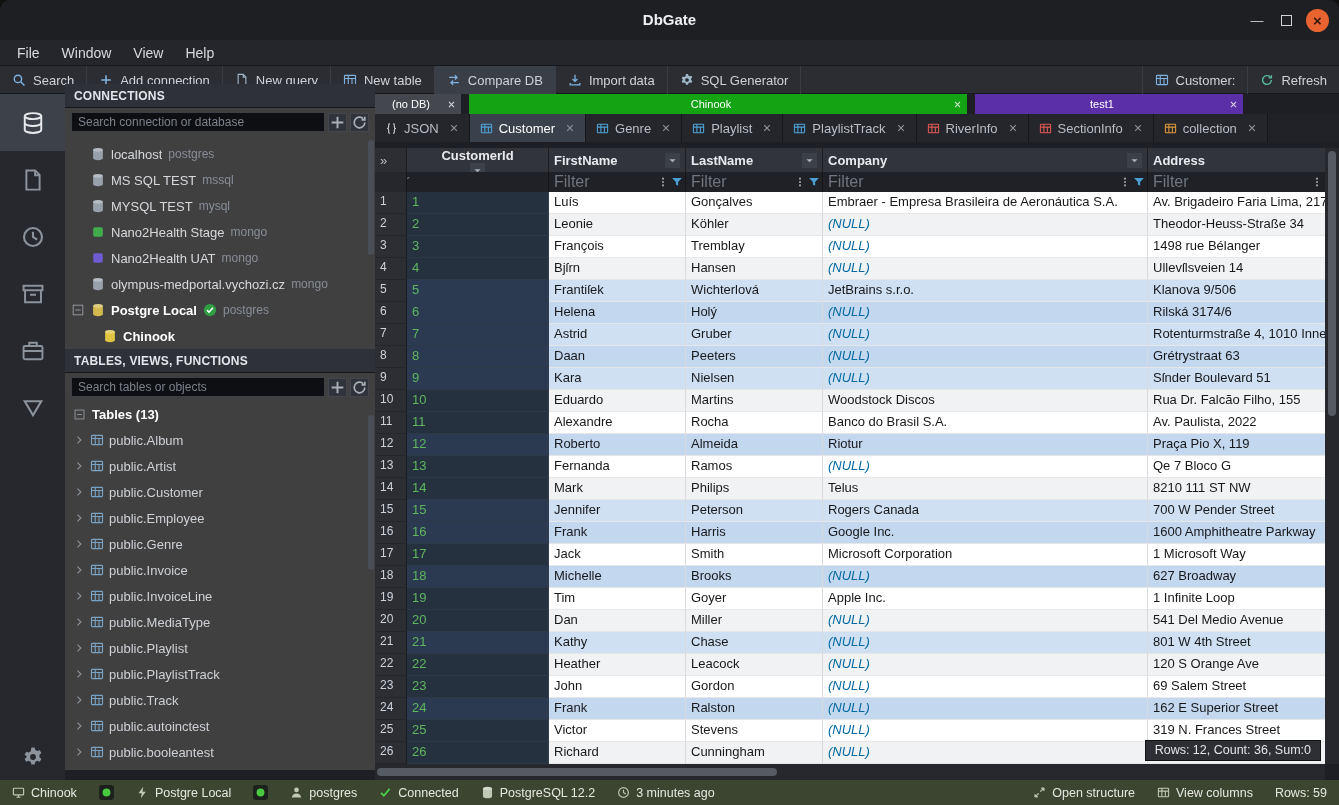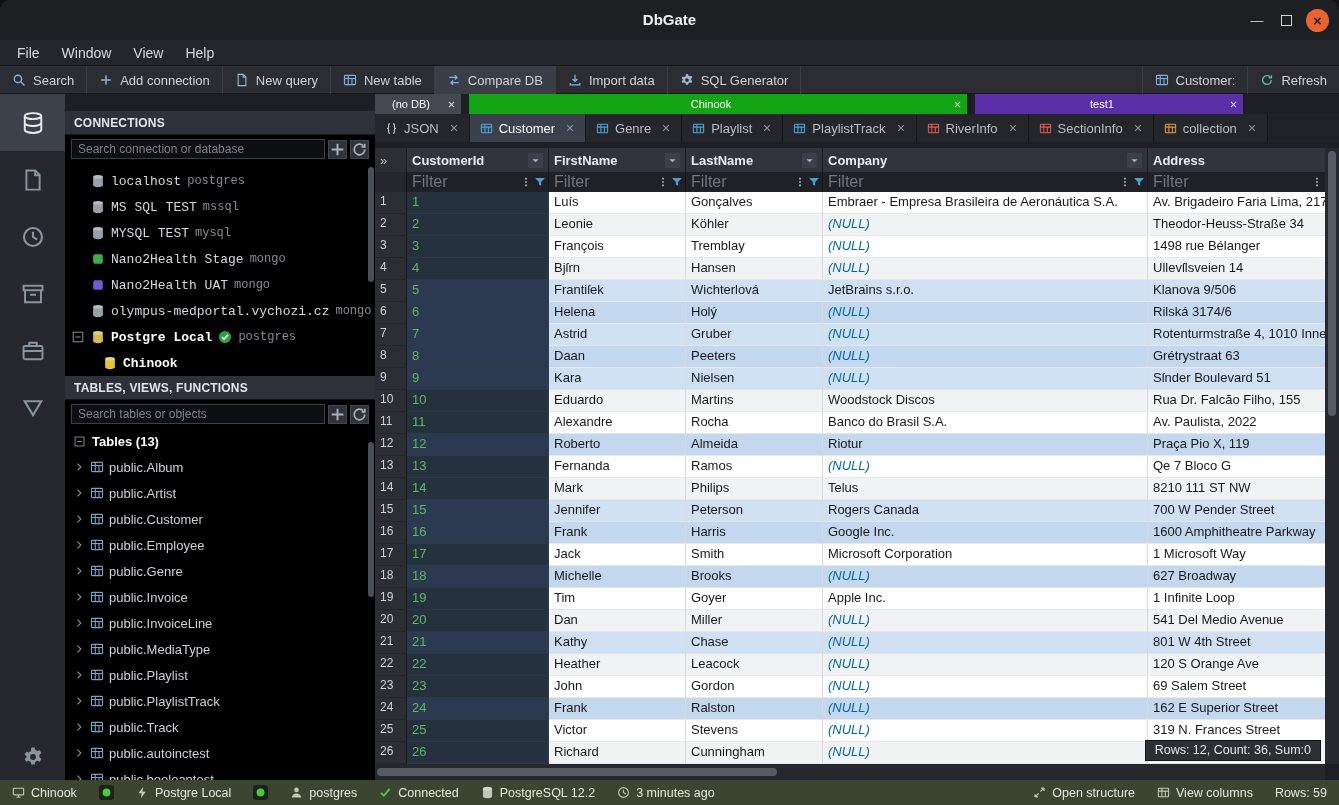--- a/index.html
+++ b/index.html
@@ -27,27 +27,27 @@
 
   
   .iconbar { position:absolute; top:94px; left:0; width:65px; height:686px; background:#26282d; }
   .ibtn { width:65px; height:57px; display:flex; align-items:center; justify-content:center; color:#8d939c; }
   .ibtn .icon { width:24px; height:24px; }
   .ibtn.active { background:#3d4149; color:#e8eaee; }
   .ibottom { position:absolute; bottom:8px; left:0; width:65px; display:flex; justify-content:center; color:#8d939c; }
   .ibottom .icon { width:22px; height:22px; }
 
   
-  .sidepanel { position:absolute; top:111px; left:65px; width:310px; height:686px; background:#000000; overflow:hidden; }
+  .sidepanel { position:absolute; top:84px; left:65px; width:310px; height:686px; background:#404040; overflow:hidden; }
   .panel-header { height:24px; line-height:24px; background:#2e3138; color:#e3e5e9; font-size:12px; font-weight:bold; padding-left:9px; border-bottom:1px solid #15161a; letter-spacing:.2px; }
   .search-row { display:flex; align-items:center; gap:3px; padding:4px 6px; height:28px; }
   .search-row input { flex:1; height:20px; background:#0e0f12; border:1px solid #3c4046; color:#ccd0d6; font-size:12px; padding:0 6px; font-family:"Liberation Sans",sans-serif; }
   .search-row input::placeholder { color:#7c828c; }
   .mini { width:19px; height:19px; background:#30333a; border:1px solid #43464d; color:#aab0b8; display:flex; align-items:center; justify-content:center; }
-  .conn-list { padding-top:5px;font-family:Liberation Mono, monospace; }
+  .conn-list { padding-top:5px; }
   .conn-row { display:flex; align-items:center; height:26px; padding-left:6px; gap:6px; color:#d6d8dc; font-size:13px; white-space:nowrap; }
   .conn-row .slot { width:14px; height:14px; display:inline-flex; color:#9aa0a8; flex:none; }
   .conn-row .icon { width:14px; height:14px; flex:none; }
   .conn-row.bold .conn-name { font-weight:bold; color:#fff; }
   .conn-row.child { padding-left:38px; }
   .conn-name { overflow:hidden; }
   .conn-type { color:#878d97; font-size:12px; }
   .badge { width:13px; height:13px; flex:none; display:inline-flex; }
   .tree-group { display:flex; align-items:center; height:26px; gap:6px; padding-left:8px; color:#fff; font-weight:bold; font-size:13px; }
   .tree-group .slot { width:13px; height:13px; display:inline-flex; color:#9aa0a8; }
@@ -84,21 +84,21 @@
   .fcell.gutter { background:#25272c; border-right:1px solid #15161a; }
   .grid-rows { height:572px; overflow:hidden; }
   .row { display:flex; height:22px; }
   .cell { padding:2px 5px; font-size:13px; color:#17181a; white-space:nowrap; overflow:hidden; border-right:1px solid #d9dadd; border-bottom:1px solid #e6e7e9; background:#fff; }
   .row.alt .cell.data { background:#f1f2f4; }
   .row.sel .cell.data { background:var(--selrow,#cfe0f3); }
   .row.sel.alt .cell.data { background:var(--selrow-alt,#c3d7ee); }
   .cell.gutter { width:32px; background:#2c2e34; color:#ced2d9; font-size:12px; border-right:1px solid #1b1c20; border-bottom:1px solid #24262b; padding-left:5px; }
   .cell.idcell { background:var(--idbg,#26313f); color:var(--idgreen,#5fb65f); border-right:1px solid #35404e; border-bottom:1px solid #2e3947; }
   .row.sel .cell.idcell { background:#2b3a51; }
-  .c0 { width:142px; } .c1 { width:137px; } .c2 { width:137px; } .c3 { width:325px; } .c4 { flex:1; border-right:none; }
+  .c0 { width:142px;flex-direction:column; } .c1 { width:137px; } .c2 { width:137px; } .c3 { width:325px; } .c4 { flex:1; border-right:none; }
   .gcut { width:32px; flex:none; }
   .null { color:#0369a1; font-style:italic; }
   .hscroll { position:absolute; top:670px; left:0; width:950px; height:16px; background:#26282d; }
   .hthumb { position:absolute; left:2px; top:4px; width:400px; height:8px; border-radius:4px; background:#565a62; }
   .vscroll { position:absolute; top:54px; right:0; width:14px; height:616px; background:#26282d; }
   .vthumb { position:absolute; left:3px; top:3px; width:8px; height:265px; border-radius:4px; background:#565a62; }
   .overlay { position:absolute; top:646px; right:18px; height:21px; line-height:19px; background:#2d2f34; border:1px solid #111216; color:#e2e5e9; font-size:12.5px; padding:0 9px; z-index:5; }
 
   
   .statusbar { position:absolute; bottom:0; left:0; width:100%; height:25px; background:var(--statusbg,#3b452f); display:flex; justify-content:space-between; align-items:center; padding:0 12px; }

